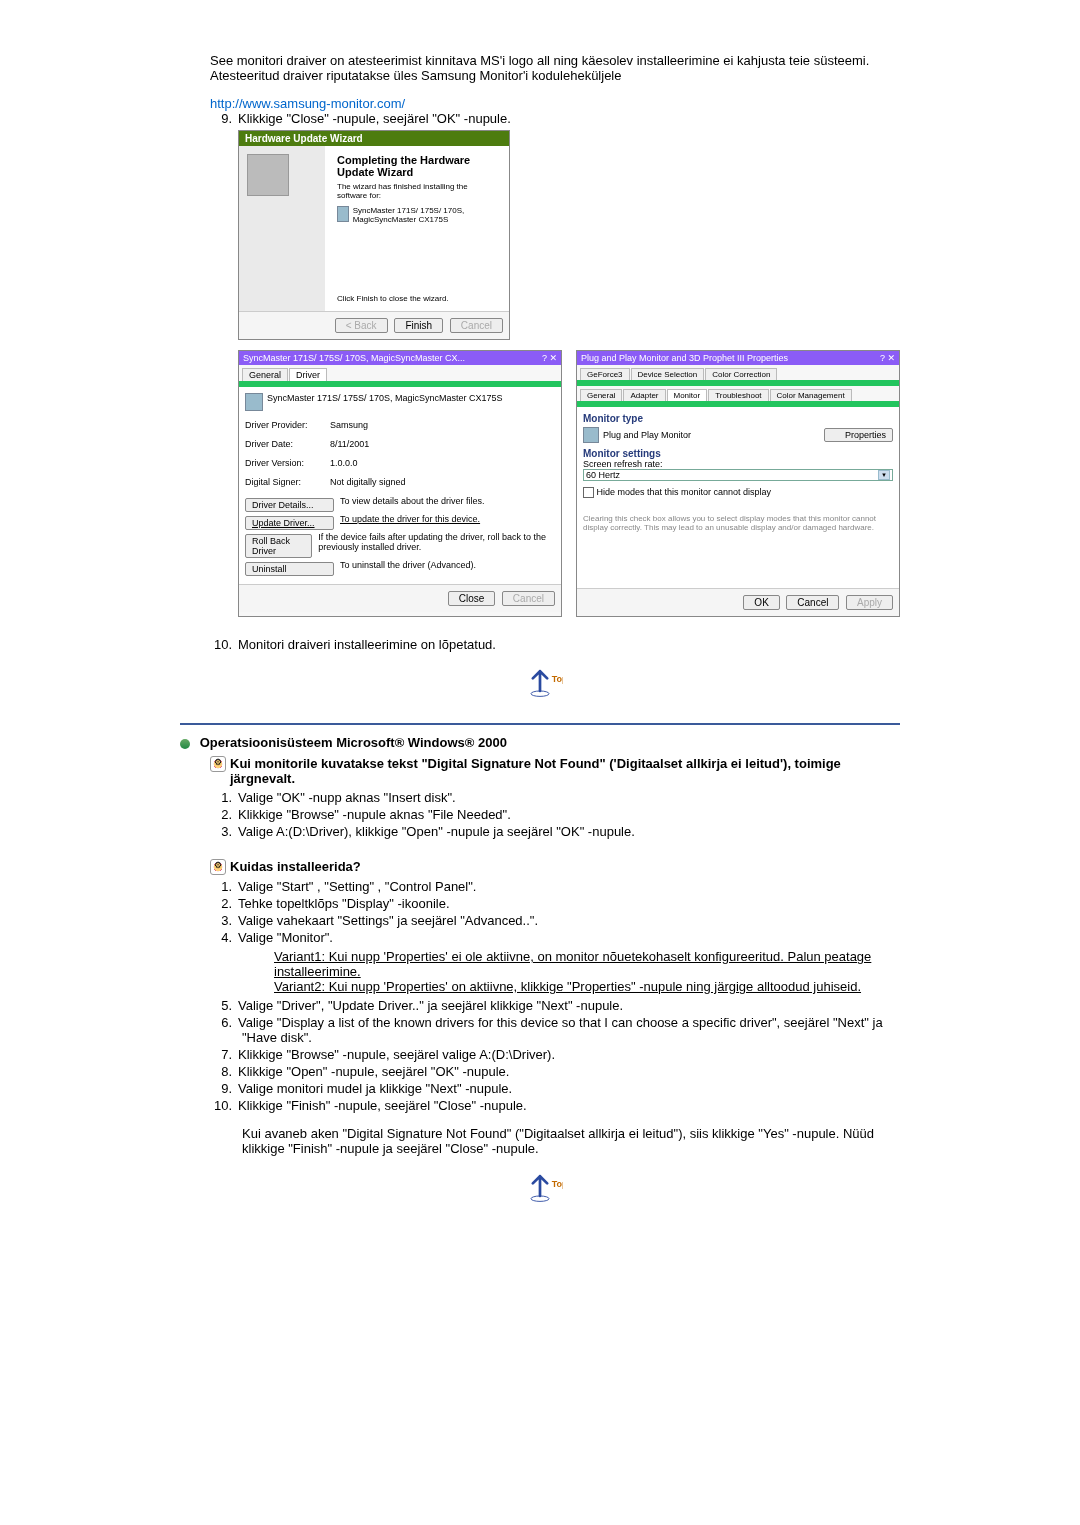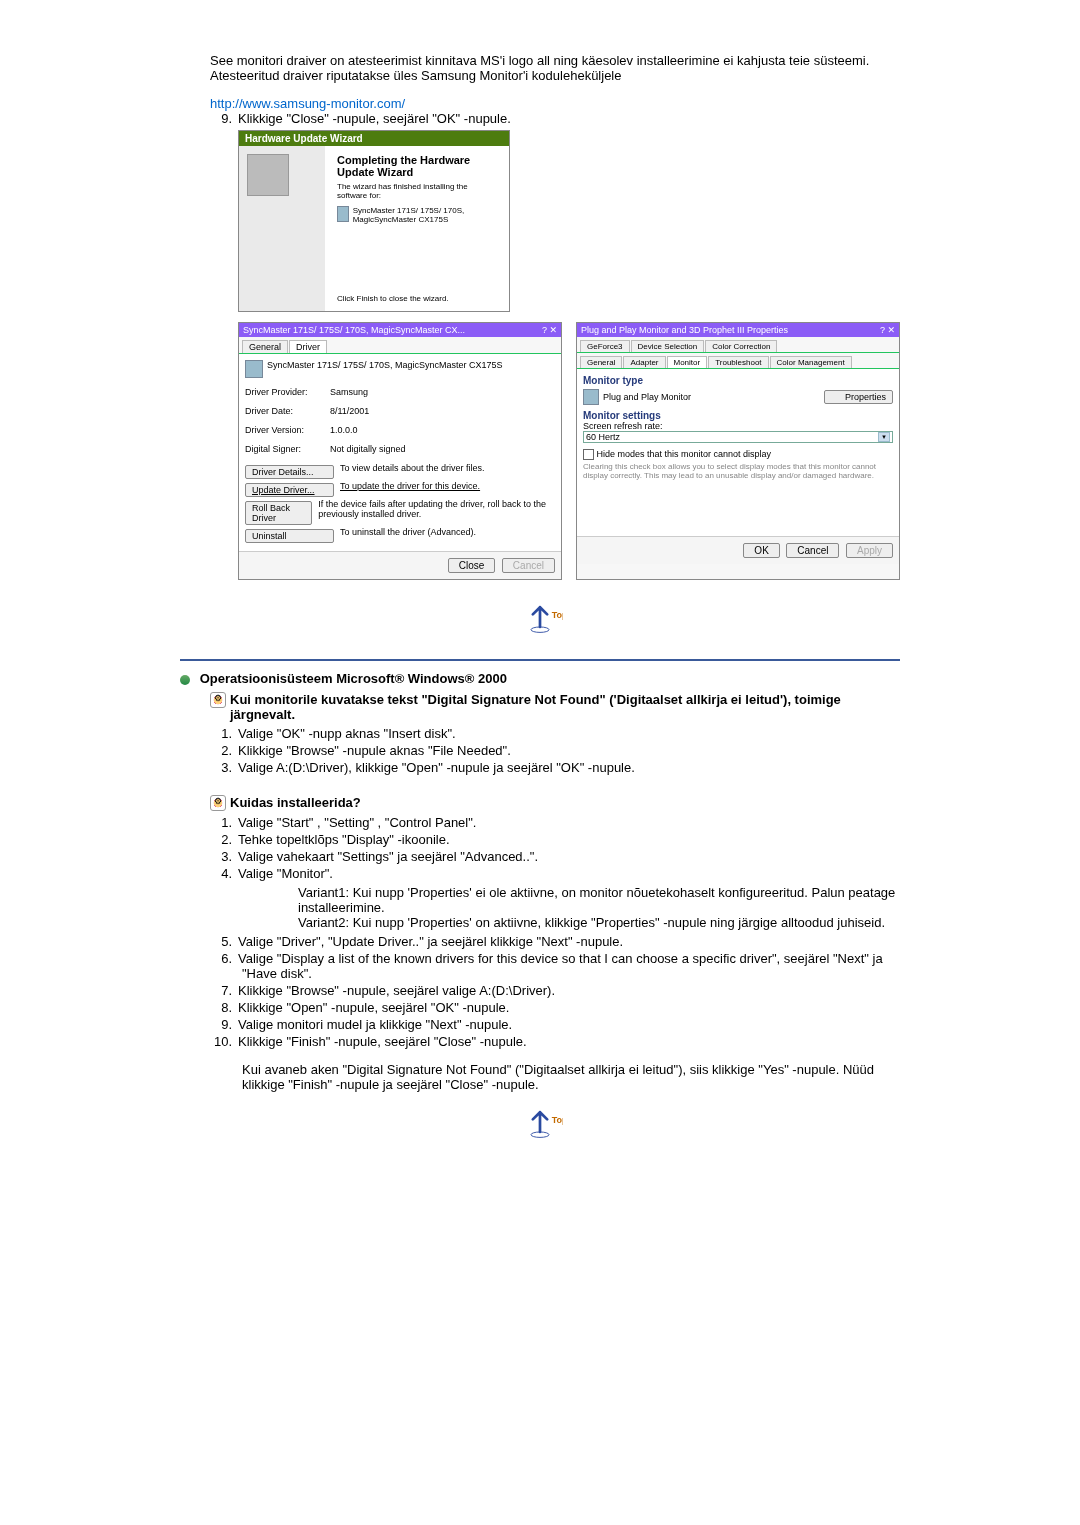--- a/index.html
+++ b/index.html
@@ -96,21 +96,21 @@
     .panel .titlebar {
       background: #8b5cf6;
       color: #fff;
       padding: 2px 4px;
       font-size: 9px;
       display: flex;
       justify-content: space-between;
     }
     .panel .tabs {
       display: flex;
-      border-bottom: 1px solid #22c55e;
+      border-bottom: 6px solid #22c55e;
       font-size: 9px;
       padding-top: 3px;
       padding-left: 3px;
     }
     .panel .tab {
       border: 1px solid #bbb;
       border-bottom: none;
       padding: 1px 6px;
       margin-right: 1px;
       background: #f0f0f0;
@@ -177,22 +177,23 @@
       list-style: none;
       padding-left: 0;
       margin: 4px 0;
     }
     ol.inst li {
       padding-left: 32px;
       text-indent: -32px;
       margin: 2px 0;
     }
     .sub-indent {
-      margin-left: 88px;
+      margin-left: 64px;
       text-indent: 0;
+      text-decoration: underline;
     }
     .section-hdr {
       color: #253a7a;
       font-weight: bold;
       font-size: 10px;
     }
     .checkbox {
       display: inline-block;
       width: 9px;
       height: 9px;
@@ -234,20 +235,25 @@
         <div class="wizard-right">
           <h4>Completing the Hardware Update Wizard</h4>
           <div style="font-size:8px;">The wizard has finished installing the software for:</div>
           <div style="display:flex;margin-top:6px;">
             <div style="width:14px;height:14px;background:#9bc;border:1px solid #789;margin-right:4px;"></div>
             <div style="font-size:8px;">SyncMaster 171S/ 175S/ 170S, MagicSyncMaster CX175S</div>
           </div>
           <div style="font-size:8px;margin-top:70px;">Click Finish to close the wizard.</div>
         </div>
       </div>
+      <div class="wizard-footer">
+        <span class="win-btn disabled">&lt; Back</span>
+        <span class="win-btn">Finish</span>
+        <span class="win-btn disabled">Cancel</span>
+      </div>
     </div>
 
     
     <div class="dual-shots">
 
       <div class="panel">
         <div class="titlebar">
           <span>SyncMaster 171S/ 175S/ 170S, MagicSyncMaster CX...</span>
           <span>? ✕</span>
         </div>
@@ -323,31 +329,32 @@
             <span>Plug and Play Monitor</span>
             <span class="side-btn" style="margin-left:auto;padding-left:20px;">Properties</span>
           </div>
           <div class="section-hdr">Monitor settings</div>
           <div>Screen refresh rate:</div>
           <div class="dropdown">
               <span>60 Hertz</span>
               <span class="arrow">▾</span>
             </div>
           <div style="margin-top:6px;"><span class="checkbox"></span> <span>Hide modes that this monitor cannot display</span></div>
-          <div style="color:#888;font-size:8px;margin-top:2px;">Clearing this check box allows you to select display modes that this monitor cannot display correctly. This may lead to an unusable display and/or damaged hardware.</div>
+          <div style="color:#888;font-size:8px;margin-top:16px;">Clearing this check box allows you to select display modes that this monitor cannot display correctly. This may lead to an unusable display and/or damaged hardware.</div>
           <div style="height:50px;"></div>
         </div>
         <div class="wizard-footer">
           <span class="win-btn">OK</span>
           <span class="win-btn">Cancel</span>
           <span class="win-btn disabled">Apply</span>
         </div>
       </div>
     </div>
 
+    <div><span class="ol-num">10.</span><span>Monitori draiveri installeerimine on lõpetatud.</span></div>
   </div>
 
   <div class="top-icon">
     <svg viewBox="0 0 50 40">
       <path d="M25 30 L25 8 M25 8 L17 16 M25 8 L33 16" stroke="#2a4aa0" stroke-width="3" fill="none" stroke-linecap="round"></path>
       <ellipse cx="25" cy="33" rx="10" ry="3" fill="none" stroke="#2a4aa0" stroke-width="1"></ellipse>
       <text x="38" y="20" font-size="10" fill="#c36a00" font-weight="bold">Top</text>
     </svg>
   </div>
 

